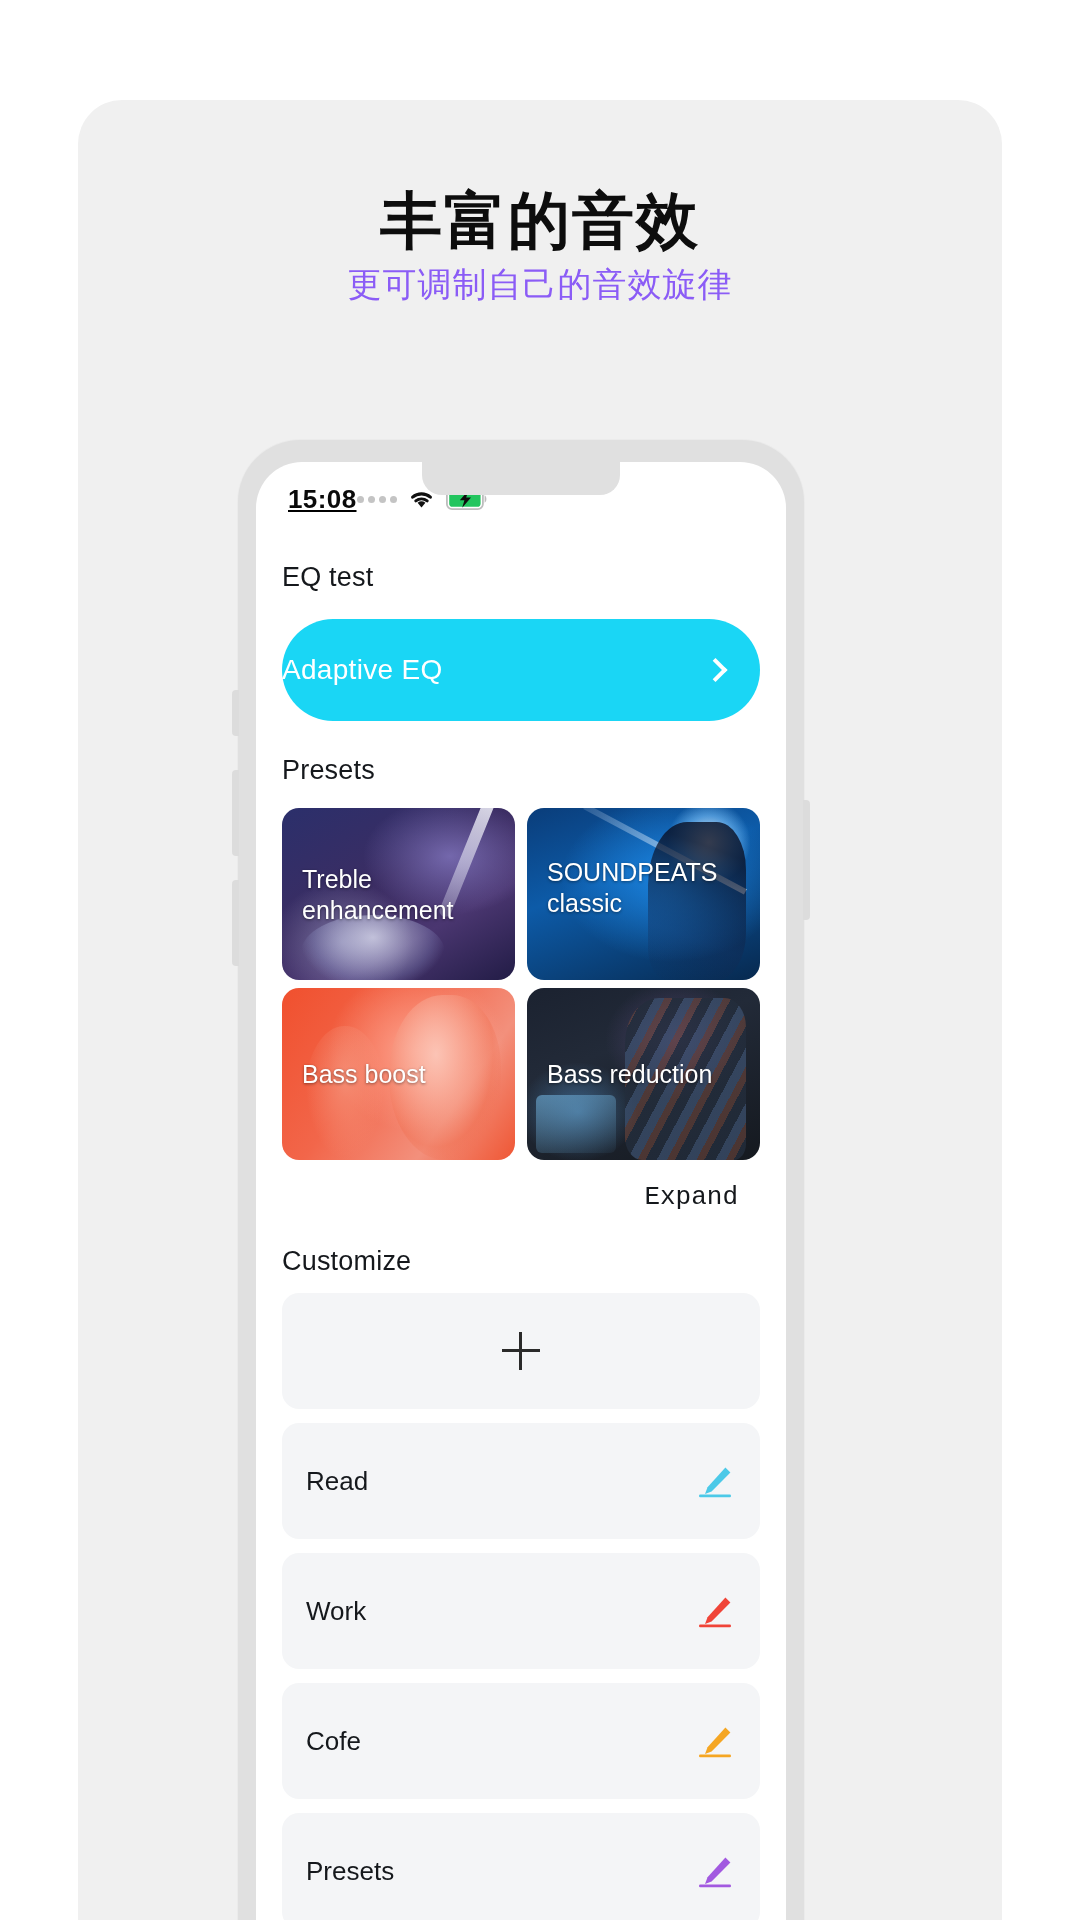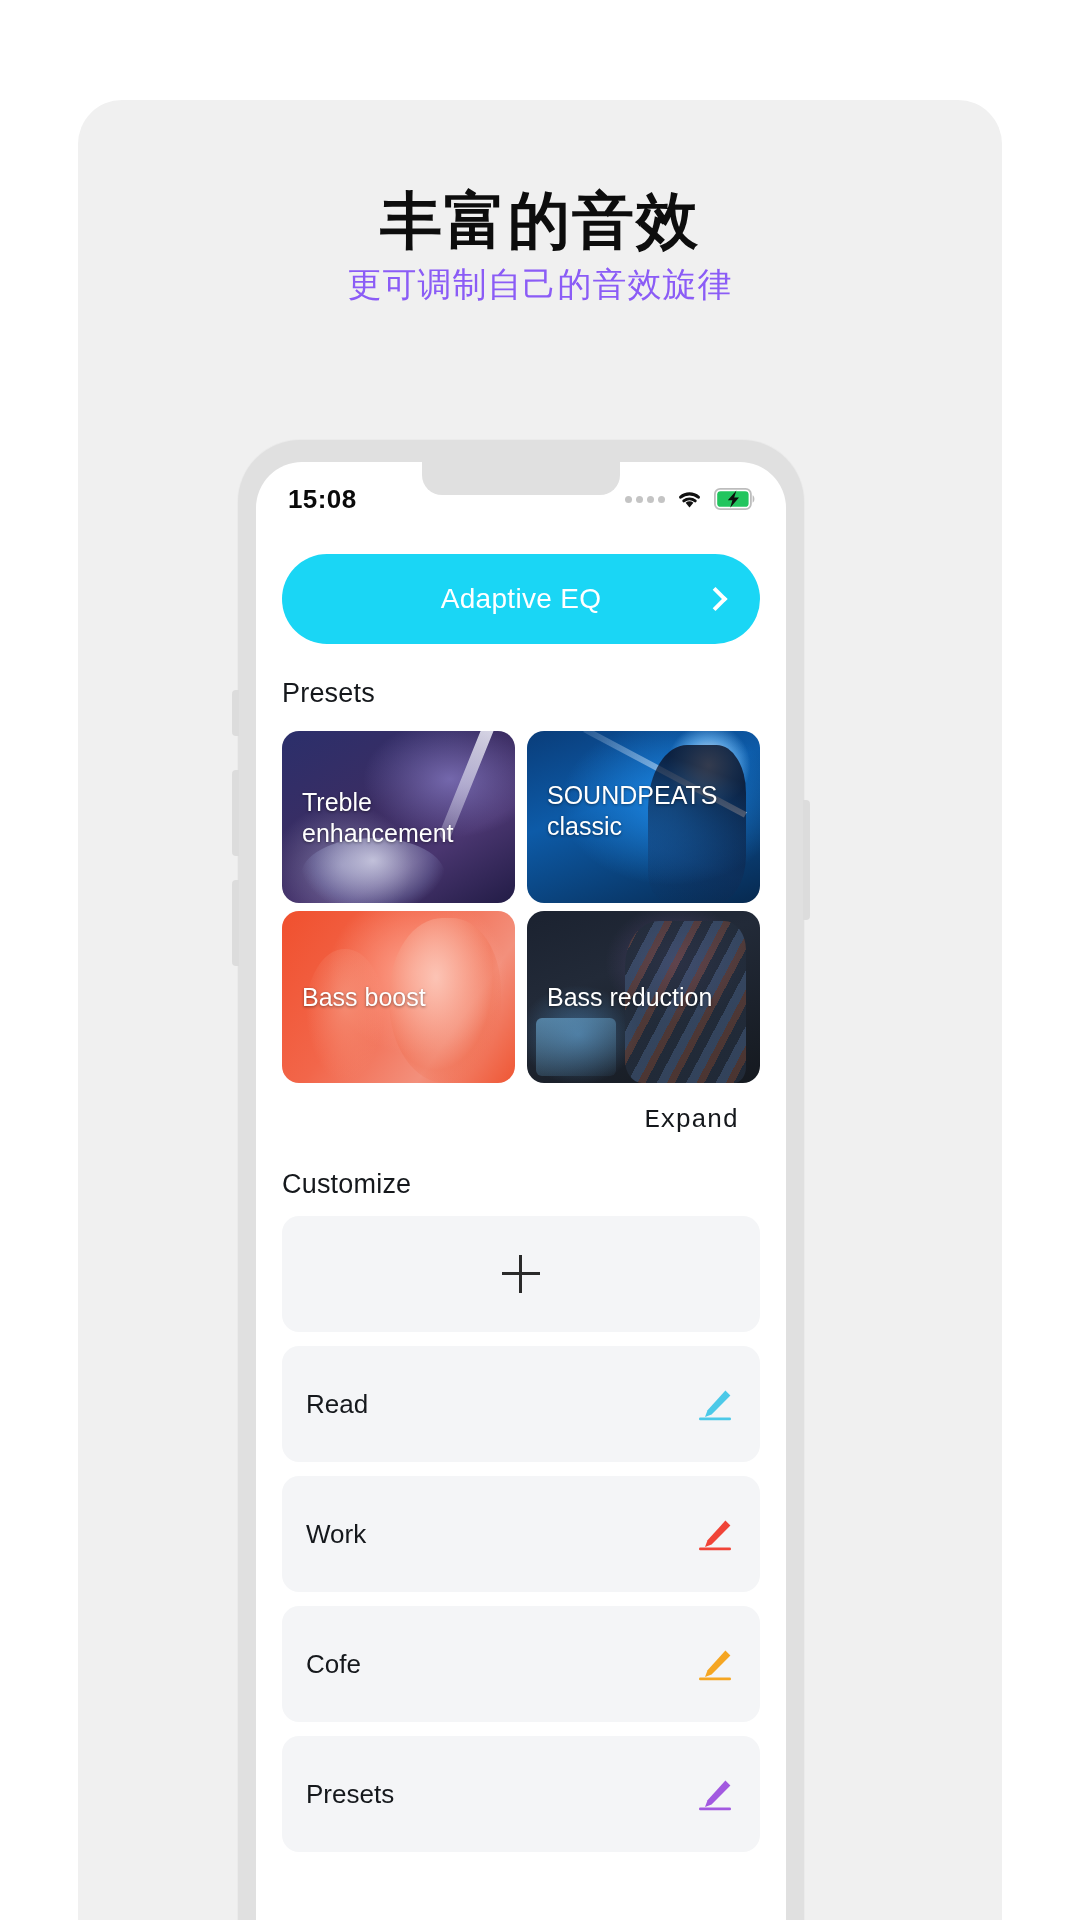--- a/index.html
+++ b/index.html
@@ -63,23 +63,24 @@
     position:absolute; left:50%; transform:translateX(-50%);
     top:0; width:198px; height:33px;
     background:#e0e0e0;
     border-radius:0 0 20px 20px;
     z-index:20;
   }
 
   
   #status-bar {
     position:absolute; left:0; top:0; width:100%; height:66px;
-    display:flex; align-items:center; justify-content:space-between;
+    display:flex; align-items:center; justify-content:flex-start;
     padding:8px 30px 0 32px;
     z-index:10;
+    text-decoration:underline;
   }
   #status-time { font-size:26px; font-weight:bold; color:#0a0a0a; letter-spacing:0.4px; }
   #status-icons { display:flex; align-items:center; gap:11px; }
   .sig-dots { display:flex; gap:4px; align-items:center; }
   .sig-dots i { width:7px; height:7px; border-radius:50%; background:#c4c4c4; display:block; }
   #wifi-icon { display:block; }
   #battery-icon { display:flex; align-items:center; }
 
   
   #app-content {
@@ -91,24 +92,24 @@
   }
 
   .section-label {
     font-size:27px; color:#15181c; margin-top:34px; margin-bottom:4px;
     letter-spacing:0.2px;
   }
 
   
   #adaptive-eq-button {
     margin-top:26px;
-    height:90px; width:100%;
+    height:102px; width:100%;
     background:#1ad6f5;
     border-radius:51px;
-    display:flex; align-items:center; justify-content:center;
+    display:flex; align-items:center; 
     position:relative;
     cursor:pointer;
   }
   #adaptive-eq-label { font-size:28px; color:#ffffff; letter-spacing:0.3px; }
   #adaptive-eq-chevron {
     position:absolute; right:36px; top:50%; transform:translateY(-50%);
     width:17px; height:17px;
     border-right:4px solid #ffffff; border-top:4px solid #ffffff;
     transform:translateY(-50%) rotate(45deg);
   }
@@ -294,20 +295,21 @@
               <rect x="3.2" y="3.2" width="31.4" height="15.6" rx="3.4" ry="3.4" fill="#22c55e"></rect>
               <path d="M38.6 7.3 c2.4 0.9 2.4 6.5 0 7.4 Z" fill="#bdbdbd"></path>
               <path d="M22.4 2.6 L13.8 12.3 h4.6 l-2.2 7.4 8.8 -10.1 h-4.8 Z" fill="#0d0d0d"></path>
             </svg>
           </span>
         </div>
       </div>
 
       <div id="app-content">
 
+        <div class="section-label">EQ test</div>
 
         <div id="adaptive-eq-button">
           <span id="adaptive-eq-label">Adaptive EQ</span>
           <span id="adaptive-eq-chevron"></span>
         </div>
 
         <div class="section-label">Presets</div>
 
         <div id="preset-grid">
 

